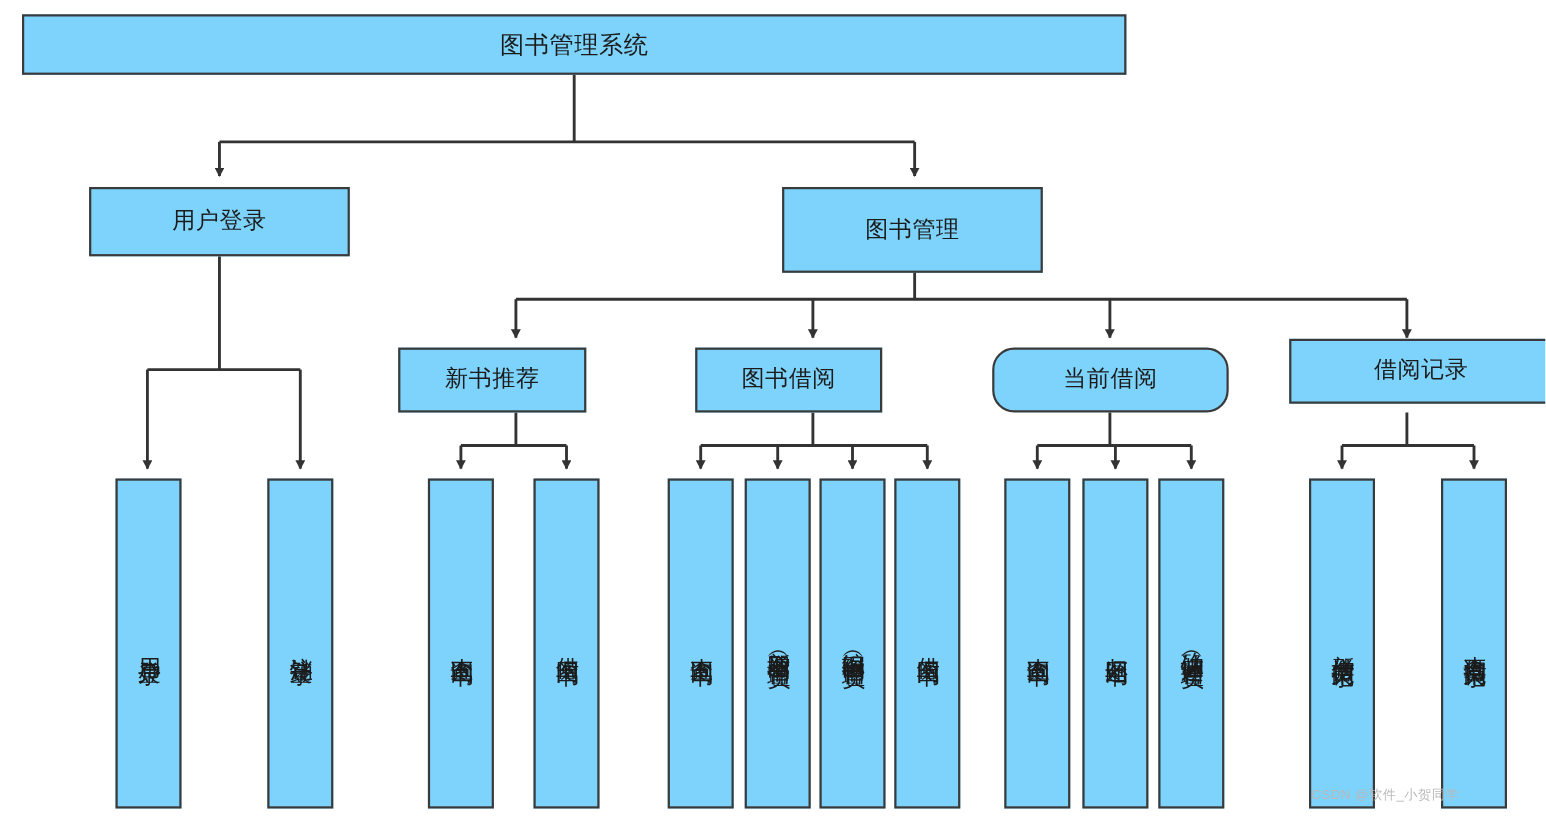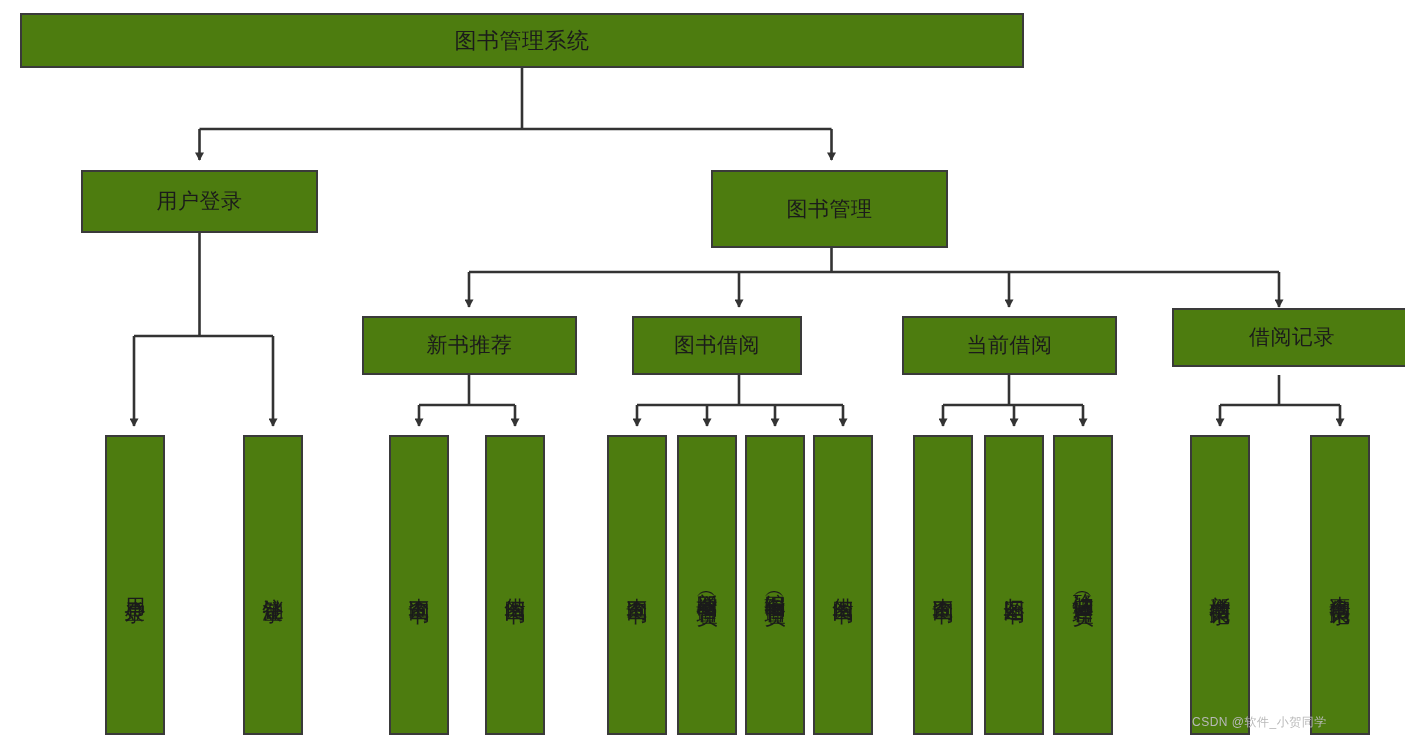--- a/index.html
+++ b/index.html
@@ -21,21 +21,21 @@
     position: absolute;
     left: 0;
     top: 0;
     width: 1405px;
     height: 747px;
     pointer-events: none;
   }
   .node {
     position: absolute;
     box-sizing: border-box;
-    background: #4d7c0f;
+    background: #7dd3fc;
     border: 2px solid #3a3a3a;
     display: flex;
     align-items: center;
     justify-content: center;
     color: #1b1b1b;
   }
   .node .label {
     display: block;
     text-align: center;
     line-height: 1.18;
@@ -128,27 +128,27 @@
     <span class="label">图书管理系统</span>
   </div>
 
   <div class="node horiz" style="left: 81px; top: 170px; width: 237px; height: 63px;">
     <span class="label">用户登录</span>
   </div>
   <div class="node horiz" style="left: 711px; top: 170px; width: 237px; height: 78px;">
     <span class="label">图书管理</span>
   </div>
 
-  <div class="node horiz" style="left: 362px; top: 316px; width: 215px; height: 59px;">
+  <div class="node horiz" style="left: 362px; top: 316px; width: 171px; height: 59px;">
     <span class="label">新书推荐</span>
   </div>
   <div class="node horiz" style="left: 632px; top: 316px; width: 170px; height: 59px;">
     <span class="label">图书借阅</span>
   </div>
-  <div class="node horiz" style="left: 902px; top: 316px; width: 215px; height: 59px;">
+  <div class="node horiz" style="left: 902px; top: 316px; width: 215px; height: 59px; border-radius: 20px;">
     <span class="label">当前借阅</span>
   </div>
   <div class="node horiz" style="left: 1172px; top: 308px; width: 240px; height: 59px;">
     <span class="label">借阅记录</span>
   </div>
 
   <div class="node vert" style="left: 105px; top: 435px; width: 60px; height: 300px;">
     <span class="label" style="margin-top: 144px;">用户登录</span>
   </div>
   <div class="node vert" style="left: 243px; top: 435px; width: 60px; height: 300px;">

